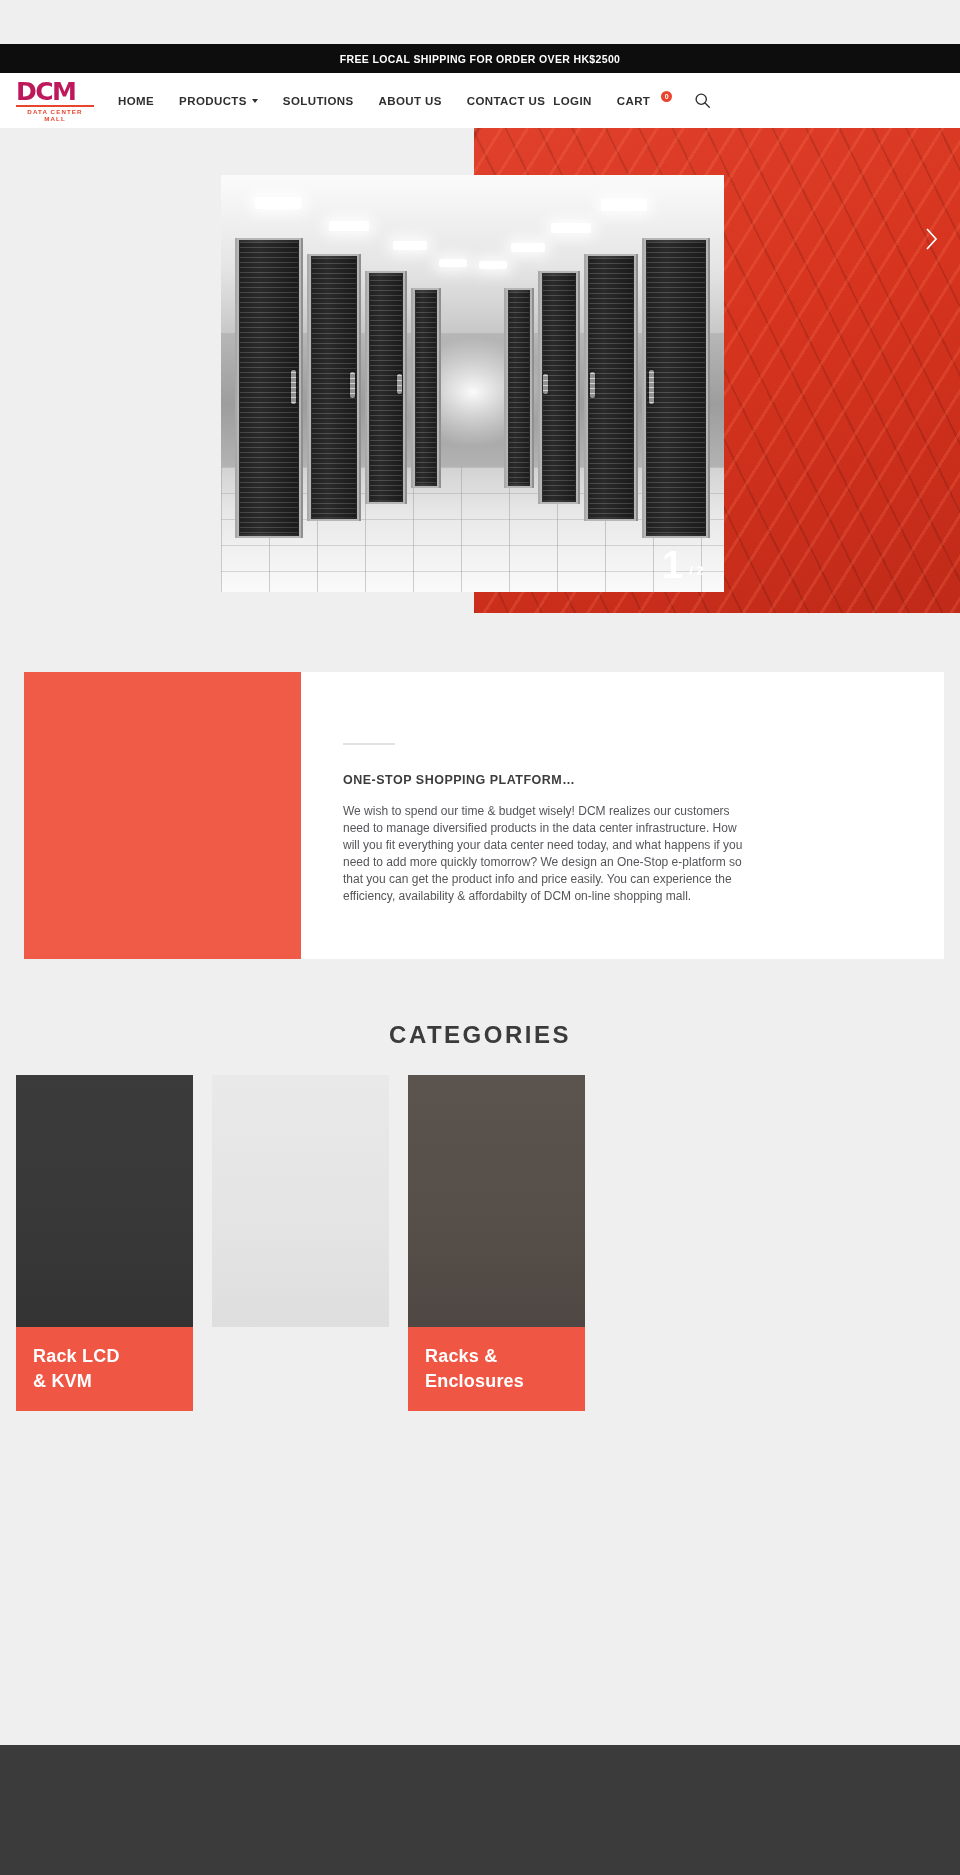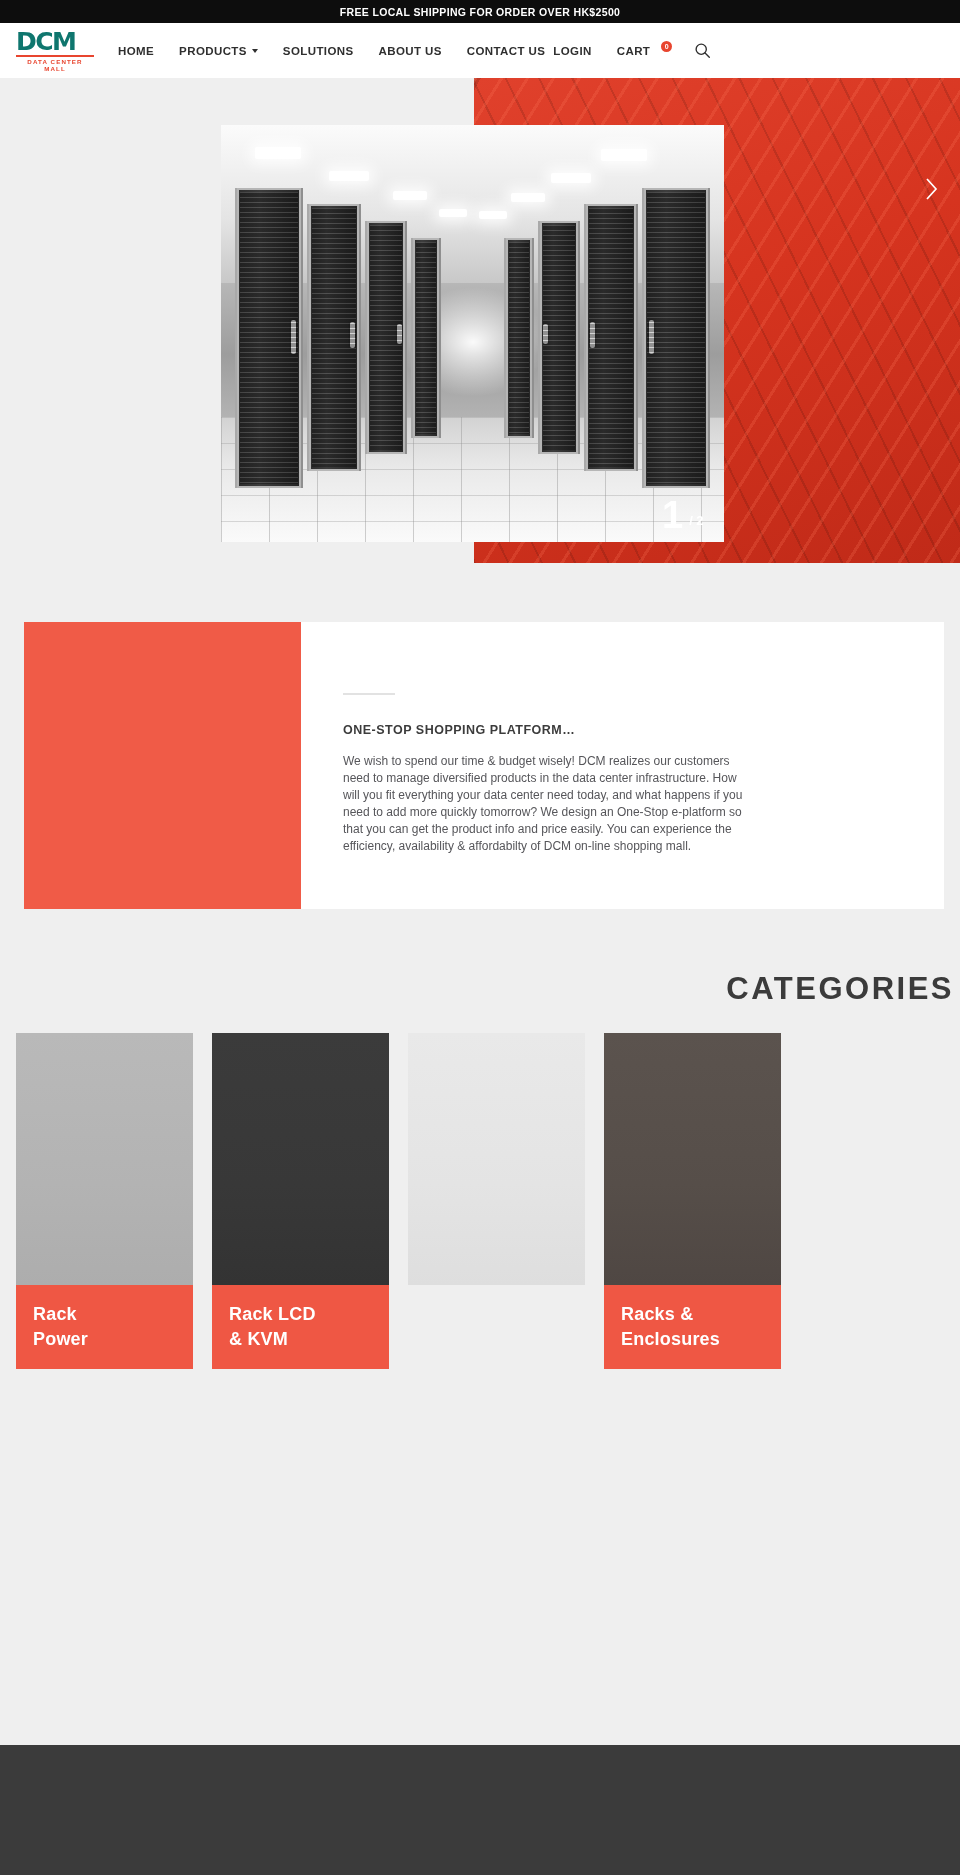--- a/index.html
+++ b/index.html
@@ -10,35 +10,35 @@
     background:#efefef;
     color:#3b3b3b;
     width:960px; height:1875px;
     overflow:hidden;
     position:relative;
   }
 
   
   .announce {
     background:#0d0d0d; color:#ffffff;
-    height:23px; display:flex; align-items:center; justify-content:center;
+    height:29px; display:flex; align-items:center; justify-content:center;margin-top:44px;
   }
   .announce-text {
     font-size:10.5px; font-weight:bold; letter-spacing:.35px;
   }
 
   
   .header {
     background:#ffffff; height:55px;
     display:flex; align-items:center; padding-left:16px;
     position:relative;
   }
   .logo { width:78px; margin-right:24px; user-select:none; }
   .logo-mark {
-    font-size:25px; font-weight:bold; color:#0f766e;
+    font-size:25px; font-weight:bold; color:#be185d;
     letter-spacing:-1.5px; line-height:24px; font-family:"DejaVu Sans", sans-serif;
   }
   .logo-sub {
     font-size:6.2px; color:#e8452f; letter-spacing:1.1px;
     border-top:2px solid #e8452f; padding-top:1px; margin-top:1px;
     text-align:center; font-weight:bold;
   }
   .nav { display:flex; align-items:center; }
   .nav-item {
     font-size:11.5px; font-weight:bold; color:#2f2f2f;
@@ -143,21 +143,21 @@
   }
   .intro-rule { width:52px; height:2px; background:#e2e2e2; margin-bottom:28px; }
   .intro-title {
     font-size:12.5px; font-weight:bold; letter-spacing:.5px;
     color:#3c3c3c; margin-bottom:16px;
   }
   .intro-text { font-size:12px; line-height:17px; color:#56565a; max-width:400px; }
 
   
   .cat-head {
-    text-align:right; font-size:31px; font-weight:bold;
+    text-align:center; font-size:24px; font-weight:bold;
     letter-spacing:2.5px; color:#3b3b3b; padding:62px 6px 26px;
   }
   .cat-grid {
     display:flex; gap:19px; padding:0 16px;
   }
   .cat-card { width:177px; cursor:pointer; }
   .cat-img { height:252px; position:relative; overflow:hidden; }
   .cat-img.c0 { background:linear-gradient(180deg,#b9b9b9 0%,#b3b3b3 60%,#adadad 100%); }
   .cat-img.c1 { background:linear-gradient(180deg,#3b3b3b 0%,#383838 60%,#333333 100%); }
   .cat-img.c2 { background:linear-gradient(180deg,#e9e9e9 0%,#e4e4e4 60%,#dedede 100%); }
@@ -296,27 +296,20 @@
       <div class="intro-text">We wish to spend our time &amp; budget wisely! DCM realizes our customers need to manage diversified products in the data center infrastructure. How will you fit everything your data center need today, and what happens if you need to add more quickly tomorrow? We design an One-Stop e-platform so that you can get the product info and price easily. You can experience the efficiency, availability &amp; affordabilty of DCM on-line shopping mall.</div>
     </div>
   </div>
 </div>
 
 <div>
   <div class="cat-head">CATEGORIES</div>
 
   <div class="cat-grid">
 
-    <div class="cat-card">
-      <div class="cat-img c0"></div>
-      <div class="cat-label">
-        <div>Rack</div>
-        <div>Power</div>
-      </div>
-    </div>
 
     <div class="cat-card">
       <div class="cat-img c1"></div>
       <div class="cat-label">
         <div>Rack LCD</div>
         <div>&amp; KVM</div>
       </div>
     </div>
 
     <div class="cat-card">

